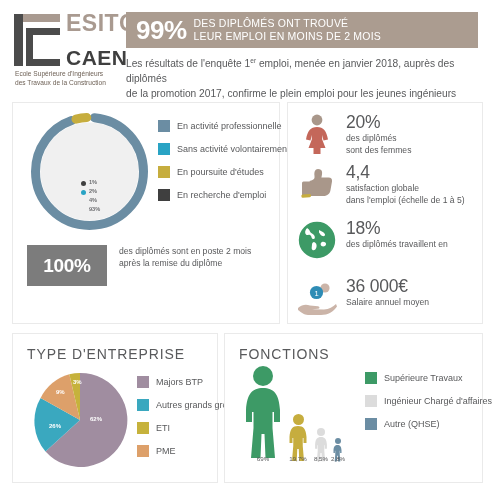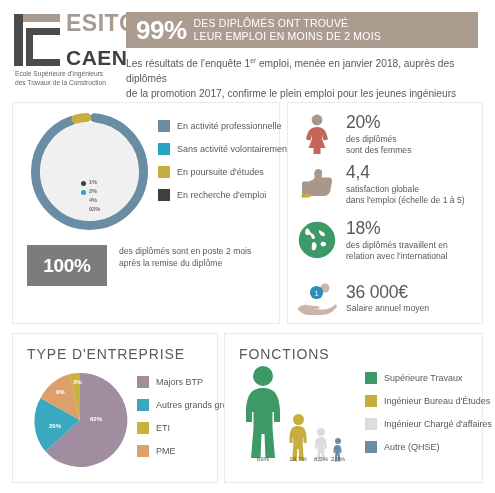--- a/index.html
+++ b/index.html
@@ -194,21 +194,21 @@
     line-height: 1.45;
     color: #58595b;
   }
 
   
   .stat-row {
     position: absolute;
     left: 6px;
     width: 188px;
     display: flex;
-    align-items: center;
+    align-items: flex-start;
   }
   .stat-icon {
     width: 46px; height: 46px;
     flex: none;
     display: flex;
     align-items: center;
     justify-content: center;
   }
   .stat-text { margin-left: 6px; padding-top: 2px; }
   .stat-big {
@@ -379,21 +379,20 @@
           <path d="M21 9 C23 10 25 10.5 26.5 12.5 C28 14.5 26 15.5 24.5 15 C23 14.5 22 13 21 11.5 Z" fill="#ffffff"></path>
           <path d="M16 21 C18 21.5 19 23.5 18.5 26 C18 28.5 16 30 14.5 29 C13 28 14 25.5 14 23.5 C14 22 15 21 16 21 Z" fill="#ffffff"></path>
           <path d="M24 21 C26 20.5 28.5 21.5 28 23.5 C27.5 25.5 25 26 23.5 25 C22 24 22.5 21.5 24 21 Z" fill="#ffffff"></path>
           <circle cx="19" cy="19" r="17" fill="none" stroke="#3d9a66" stroke-width="2.4"></circle>
         </svg>
       </div>
       <div class="stat-text">
         <div class="stat-big">18%</div>
         <div class="stat-sub">
           <div>des diplômés travaillent en</div>
-          <div>relation avec l'international</div>
         </div>
       </div>
     </div>
 
     <div class="stat-row" style="top:172px;">
       <div class="stat-icon">
         <svg width="42" height="38" viewBox="0 0 42 38">
           <ellipse cx="29" cy="9" rx="4.6" ry="4.6" fill="#cbb4a8"></ellipse>
           <circle cx="20.5" cy="13.5" r="6.6" fill="#2e8cb5"></circle>
           <text x="20.5" y="16.6" font-family="Liberation Sans, sans-serif" font-size="7.5" fill="#ffffff" text-anchor="middle">1</text>
@@ -486,24 +485,20 @@
         <span class="person-pct">2,8%</span>
       </div>
     </div>
 
     <div class="legend" style="left:140px; top:38px;">
       <div class="legend-row">
         <span class="legend-swatch" style="background:#3d9a66;"></span>
         <span class="legend-label">Supérieure Travaux</span>
       </div>
       <div class="legend-row">
-        <span class="legend-swatch" style="background:#c6ad3e;"></span>
-        <span class="legend-label">Ingénieur Bureau d'Études</span>
-      </div>
-      <div class="legend-row">
         <span class="legend-swatch" style="background:#dcdcdc;"></span>
         <span class="legend-label">Ingénieur Chargé d'affaires</span>
       </div>
       <div class="legend-row">
         <span class="legend-swatch" style="background:#6b8da3;"></span>
         <span class="legend-label">Autre (QHSE)</span>
       </div>
     </div>
   </div>
 

